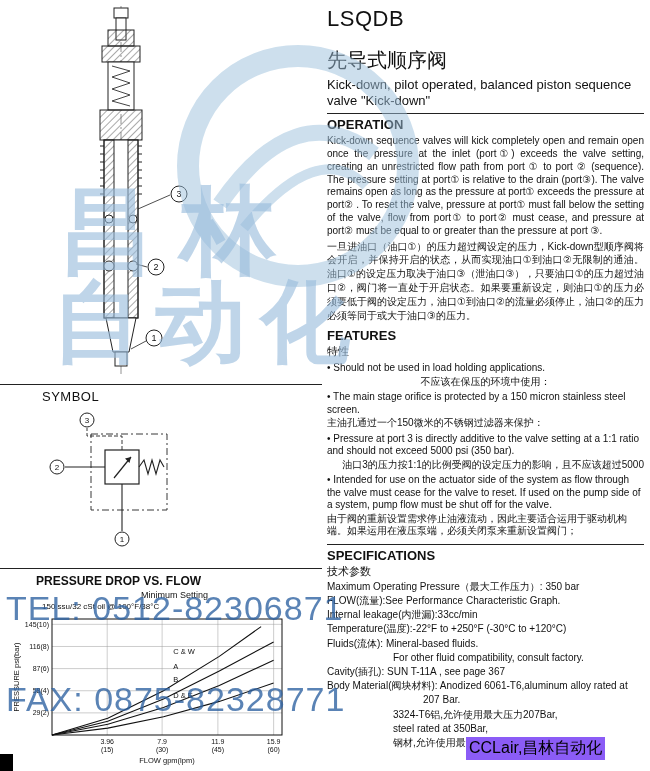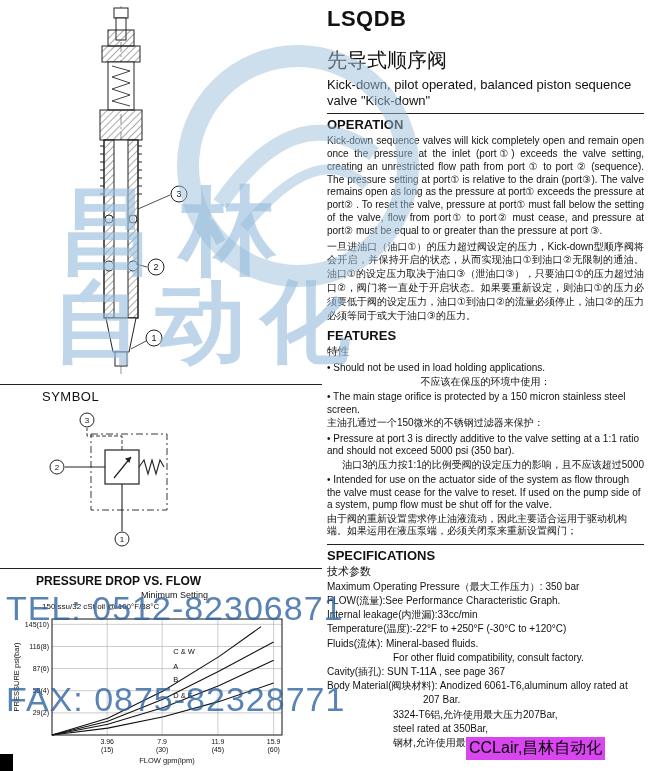--- a/index.html
+++ b/index.html
@@ -2,21 +2,21 @@
 <html><head>
 <meta charset="utf-8">
 <style>
   *{margin:0;padding:0;box-sizing:border-box}
   html,body{background:#9a9a9a}
   body{font-family:"Liberation Sans","DejaVu Sans",sans-serif;color:#111}
   .page{position:relative;width:650px;height:771px;margin:0 auto;background:#fff;overflow:hidden}
 
   
   .right-col{position:absolute;left:327px;top:6px;width:317px;z-index:1}
-  .model{font-size:22px;font-weight:bold;letter-spacing:.5px}
+  .model{font-size:22px;font-weight:normal;letter-spacing:.5px}
   .title-cn{font-size:20px;margin-top:15px}
   .title-en{font-size:13px;margin-top:3px;line-height:1.2}
   .rule{border-top:1px solid #222;margin:5px 0 3px 0}
   .sec-head{font-size:13px;font-weight:bold;margin-top:3px}
   .sec-head-cn{font-size:11px;margin-top:1px}
   .op-en{font-size:10px;line-height:1.28;text-align:justify;margin-top:3px}
   .op-cn{font-size:10px;line-height:1.38;text-align:justify;margin-top:2px}
   .feat{margin-top:3px;font-size:10px;line-height:1.25}
   .feat-cn{margin-top:1px}
   .feat-cn.right{text-align:center}
@@ -38,21 +38,21 @@
   svg text{font-family:"Liberation Sans","DejaVu Sans",sans-serif;fill:#111}
 
   
   .wm-logo{position:absolute;left:168px;top:36px;color:#9cc0dc;opacity:.5;z-index:2;pointer-events:none}
   .wm-row{position:absolute;color:rgba(152,188,220,.62);font-weight:bold;z-index:2;pointer-events:none;white-space:nowrap}
   .wm-row1{left:58px;top:168px;font-size:96px;letter-spacing:26px}
   .wm-row2{left:52px;top:262px;font-size:90px;letter-spacing:14px}
   .wm-phone{position:absolute;left:6px;width:640px;font-size:34px;font-weight:normal;color:rgba(44,96,160,.78);letter-spacing:1px;z-index:3;pointer-events:none;white-space:nowrap}
   .wm-tel{top:589px}
   .wm-fax{top:680px}
-  .footer-brand{position:absolute;left:466px;top:737px;font-size:16px;color:#000;background:#d946ef;padding:1px 3px;z-index:4}
+  .footer-brand{position:absolute;left:466px;top:737px;font-size:16px;color:#000;background:#8b5cf6;padding:1px 3px;z-index:4}
   .corner-mark{position:absolute;left:0;top:754px;width:13px;height:17px;background:#000;z-index:4}
 </style>
 </head>
 <body>
 
 <div class="page">
 
   <svg class="wm-logo" width="260" height="260" viewBox="0 0 260 260">
     <circle cx="130" cy="130" r="110" fill="none" stroke="currentColor" stroke-width="22"></circle>
     <path d="M52 168 Q128 58 206 118" fill="none" stroke="currentColor" stroke-width="16"></path>

